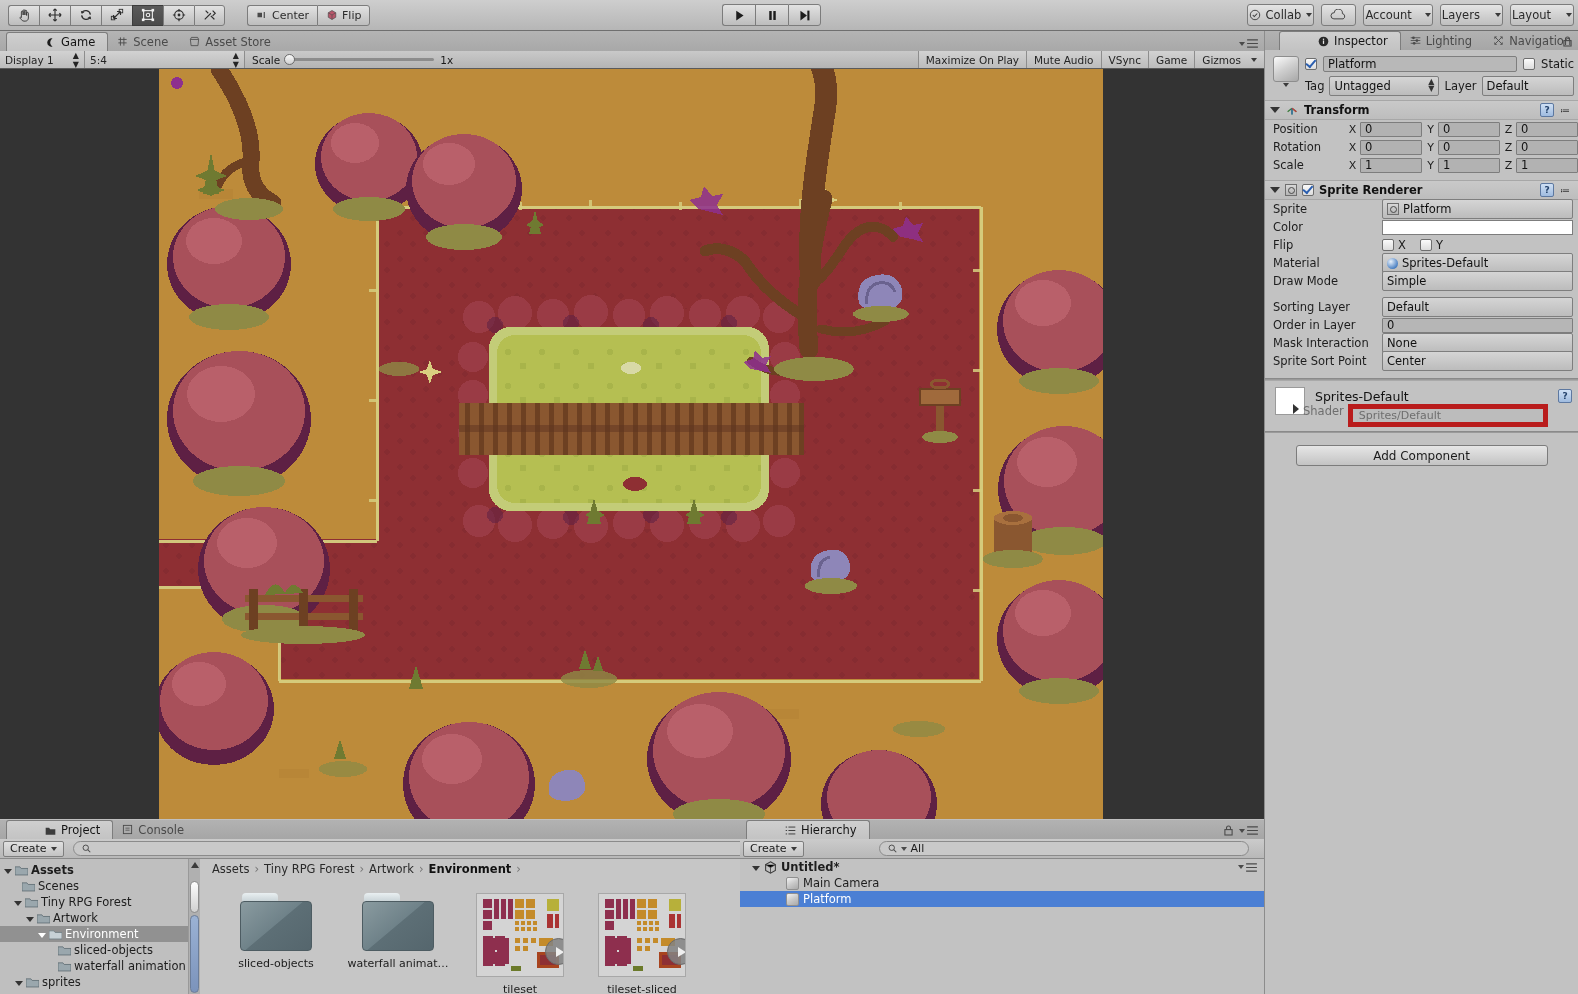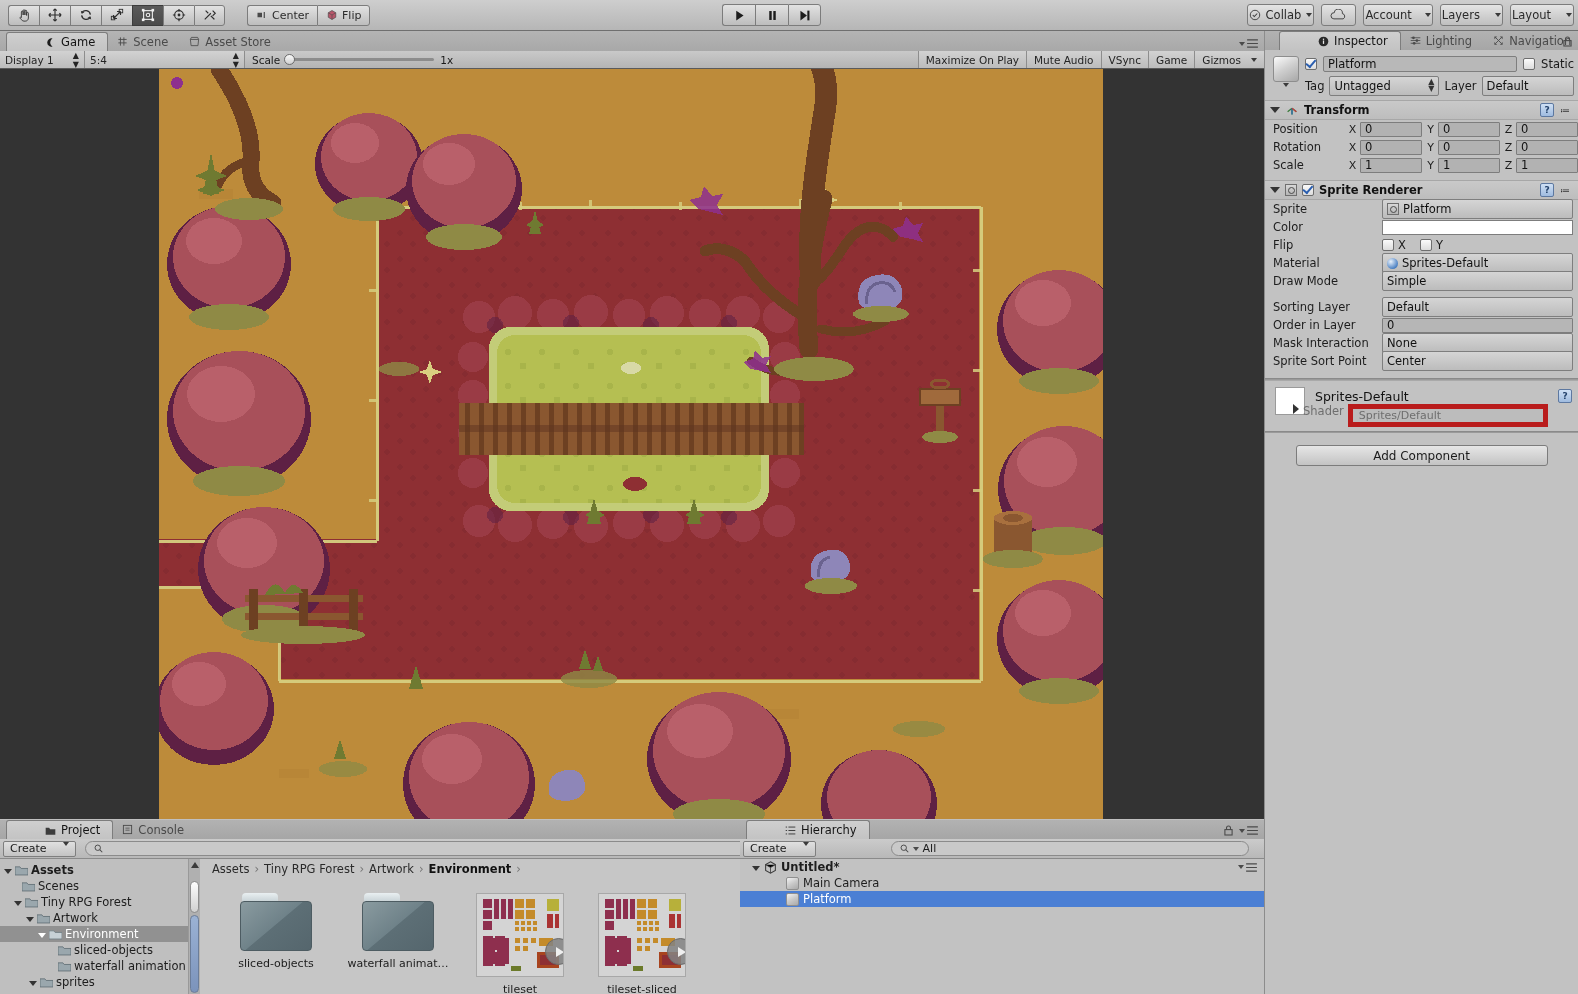--- a/index.html
+++ b/index.html
@@ -85,21 +85,21 @@
 
   
   .gamearea{position:relative;width:1264px;height:750px;background:#333333;overflow:hidden;}
   .gamecanvas{position:absolute;left:159px;top:0;width:944px;height:750px;background:#bd8b3a;overflow:hidden;}
 
   
   .bottom{position:absolute;left:0;top:820px;width:1264px;height:174px;background:#c2c2c2;}
   .btabs{height:19px;background:linear-gradient(#b2b2b2,#a6a6a6);display:flex;align-items:flex-end;position:relative;}
   .ptoolbar{height:20px;background:linear-gradient(#cbcbcb,#b8b8b8);display:flex;align-items:center;
             border-bottom:1px solid #8a8a8a;padding:0 3px;gap:3px;}
-  .createbtn{height:16px;padding:0 6px;display:flex;gap:16px;font-size:11px;
+  .createbtn{height:16px;padding:0 6px;display:flex;align-items:center;gap:4px;font-size:11px;
     background:linear-gradient(#e0e0e0,#c3c3c3);border:1px solid #7e7e7e;border-radius:2px;}
   .searchbox{flex:1;height:15px;border-radius:8px;border:1px solid #8b8b8b;background:#c9c9c9;
     display:flex;align-items:center;padding:0 8px;gap:4px;margin:0 6px;}
   .itoggle{width:21px;height:16px;border:1px solid #7e7e7e;background:linear-gradient(#dedede,#c2c2c2);
     display:flex;align-items:center;justify-content:center;}
   .pbody{display:flex;height:135px;}
   .ptree{width:200px;background:#bfbfbf;position:relative;overflow:hidden;padding-top:3px;}
   .trow{height:16px;display:flex;align-items:center;font-size:11.5px;color:#1d1d1d;padding-left:4px;gap:3px;white-space:nowrap;}
   .trow.sel{background:#919191;color:#fff;}
   .tri{width:0;height:0;border-left:4px solid #333;border-top:3.5px solid transparent;border-bottom:3.5px solid transparent;}
@@ -758,21 +758,21 @@
               <path d="M0 2h6l1.6 2H16v8H0z" fill="#9aa7ad" stroke="#5f6d73"></path>
             </svg>
           <span>sliced-objects</span>
         </div>
         <div class="trow" style="padding-left:58px">
           <svg width="13" height="11" viewBox="0 0 16 13">
               <path d="M0 2h6l1.6 2H16v8H0z" fill="#9aa7ad" stroke="#5f6d73"></path>
             </svg>
           <span>waterfall animation</span>
         </div>
-        <div class="trow" style="padding-left:29px">
+        <div class="trow" style="padding-left:15px">
           <span class="tri open"></span>
           <svg width="13" height="11" viewBox="0 0 16 13">
               <path d="M0 2h6l1.6 2H16v8H0z" fill="#9aa7ad" stroke="#5f6d73"></path>
             </svg>
           <span>sprites</span>
         </div>
         <div class="vsb">
           <span class="arrowup"></span>
           <span class="thumb"></span>
           <span class="thumb2"></span>

